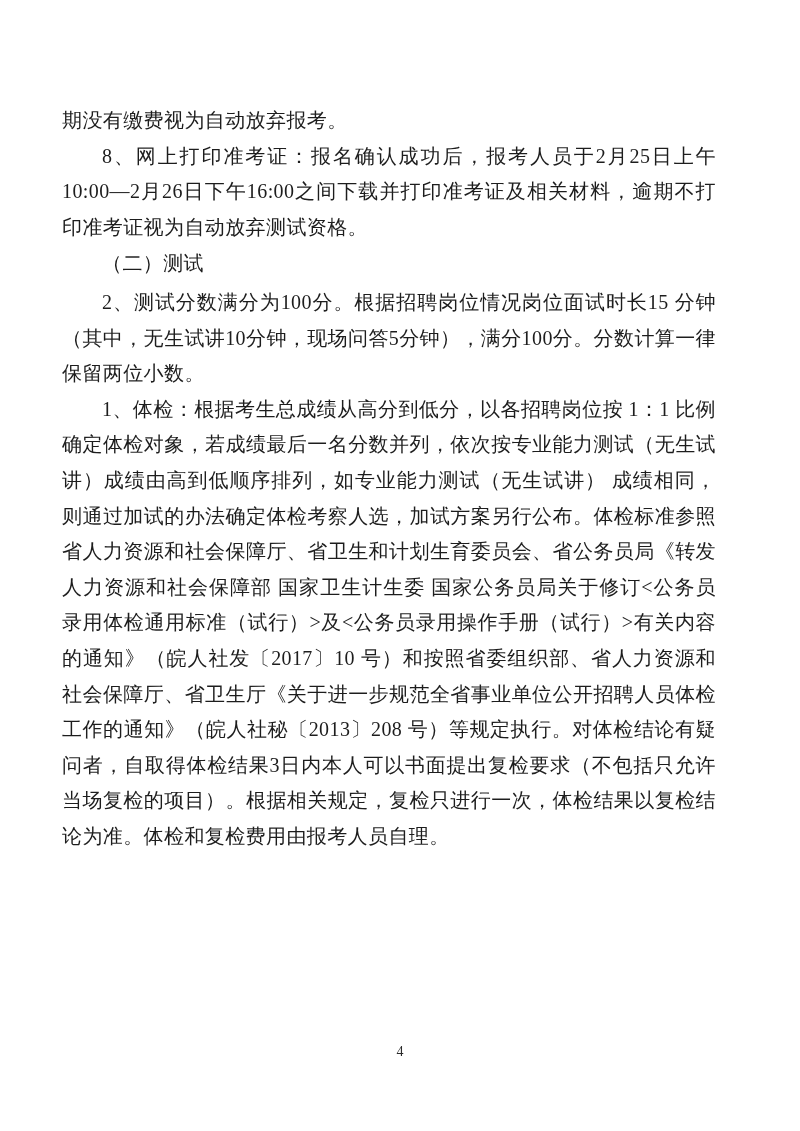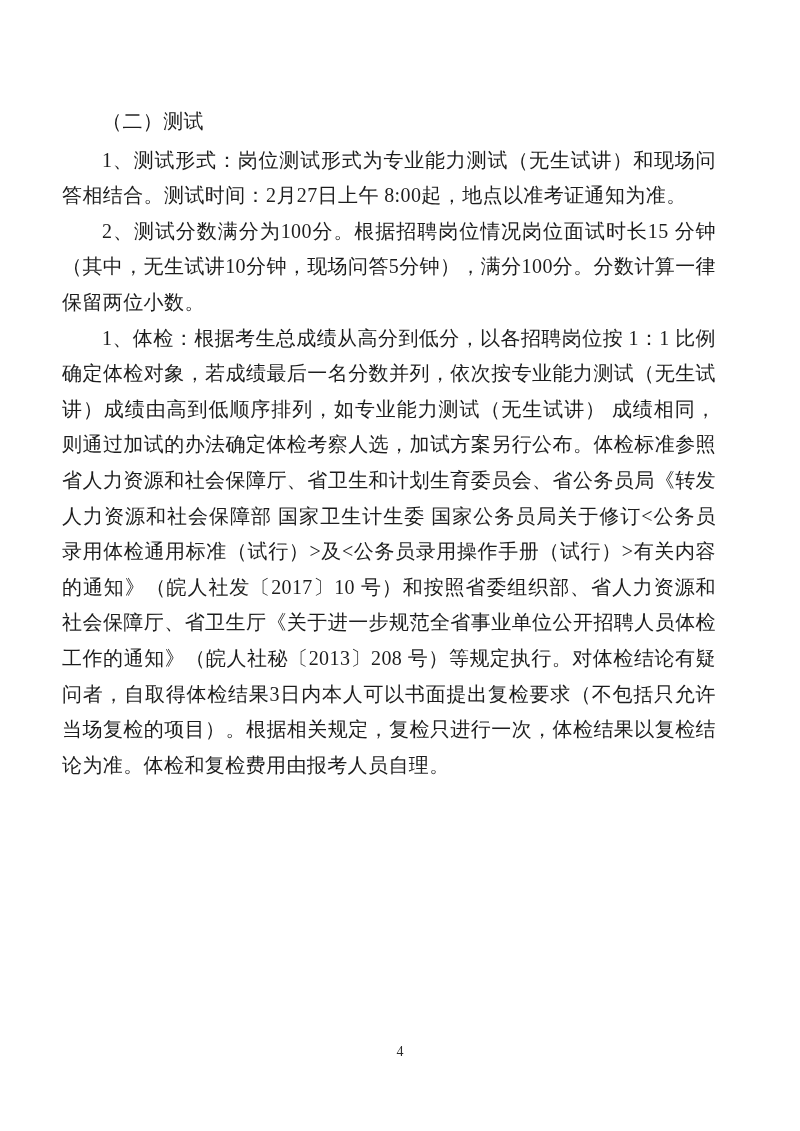--- a/index.html
+++ b/index.html
@@ -56,21 +56,22 @@
     font-size: 14px;
     letter-spacing: 0;
     color: #2a2a2a;
   }
 </style>
 </head>
 <body>
 
 <div class="page">
   <div class="content" id="doc-body">
+      <p class=""><span class="seg">期没有缴费视为自动放弃报考。</span></p>
+      <p class="indent"><span class="seg">8、网上打印准考证：报名确认成功后，报考人员于2月25日上午10:00—2月26日下午16:00之间下载并打印准考证及相关材料，逾期不打印准考证视为自动放弃测试资格。</span></p>
       <p class="heading"><span class="seg-bold">（二）测试</span></p>
-      <p class="indent"><span class="seg">1、测试形式：岗位测试形式为专业能力测试（无生试讲）和现场问答相结合。测试时间：2月27日上午 8:00起，地点以准考证通知为准。</span></p>
       <p class="indent"><span class="seg">2、测试分数满分为100分。根据招聘岗位情况岗位面试时长15 分钟（其中，无生试讲10分钟，现场问答5分钟），满分100分。分数计算一律保留两位小数。</span></p>
       <p class="indent"><span class="seg">1、</span><span class="seg-bold">体检：</span><span class="seg">根据考生总成绩从高分到低分，以各招聘岗位按 1：1 比例确定体检对象，若成绩最后一名分数并列，依次按专业能力测试（无生试讲）成绩由高到低顺序排列，如专业能力测试（无生试讲） 成绩相同，则通过加试的办法确定体检考察人选，加试方案另行公布。体检标准参照省人力资源和社会保障厅、省卫生和计划生育委员会、省公务员局《转发人力资源和社会保障部 国家卫生计生委 国家公务员局关于修订&lt;公务员录用体检通用标准（试行）&gt;及&lt;公务员录用操作手册（试行）&gt;有关内容的通知》（皖人社发〔2017〕10 号）和按照省委组织部、省人力资源和社会保障厅、省卫生厅《关于进一步规范全省事业单位公开招聘人员体检工作的通知》（皖人社秘〔2013〕208 号）等规定执行。对体检结论有疑问者，自取得体检结果3日内本人可以书面提出复检要求（不包括只允许当场复检的项目）。根据相关规定，复检只进行一次，体检结果以复检结论为准。体检和复检费用由报考人员自理。</span></p>
     </div>
   <div class="footer">
     <span class="pagenum">4</span>
   </div>
 </div>
 
 </body></html>

